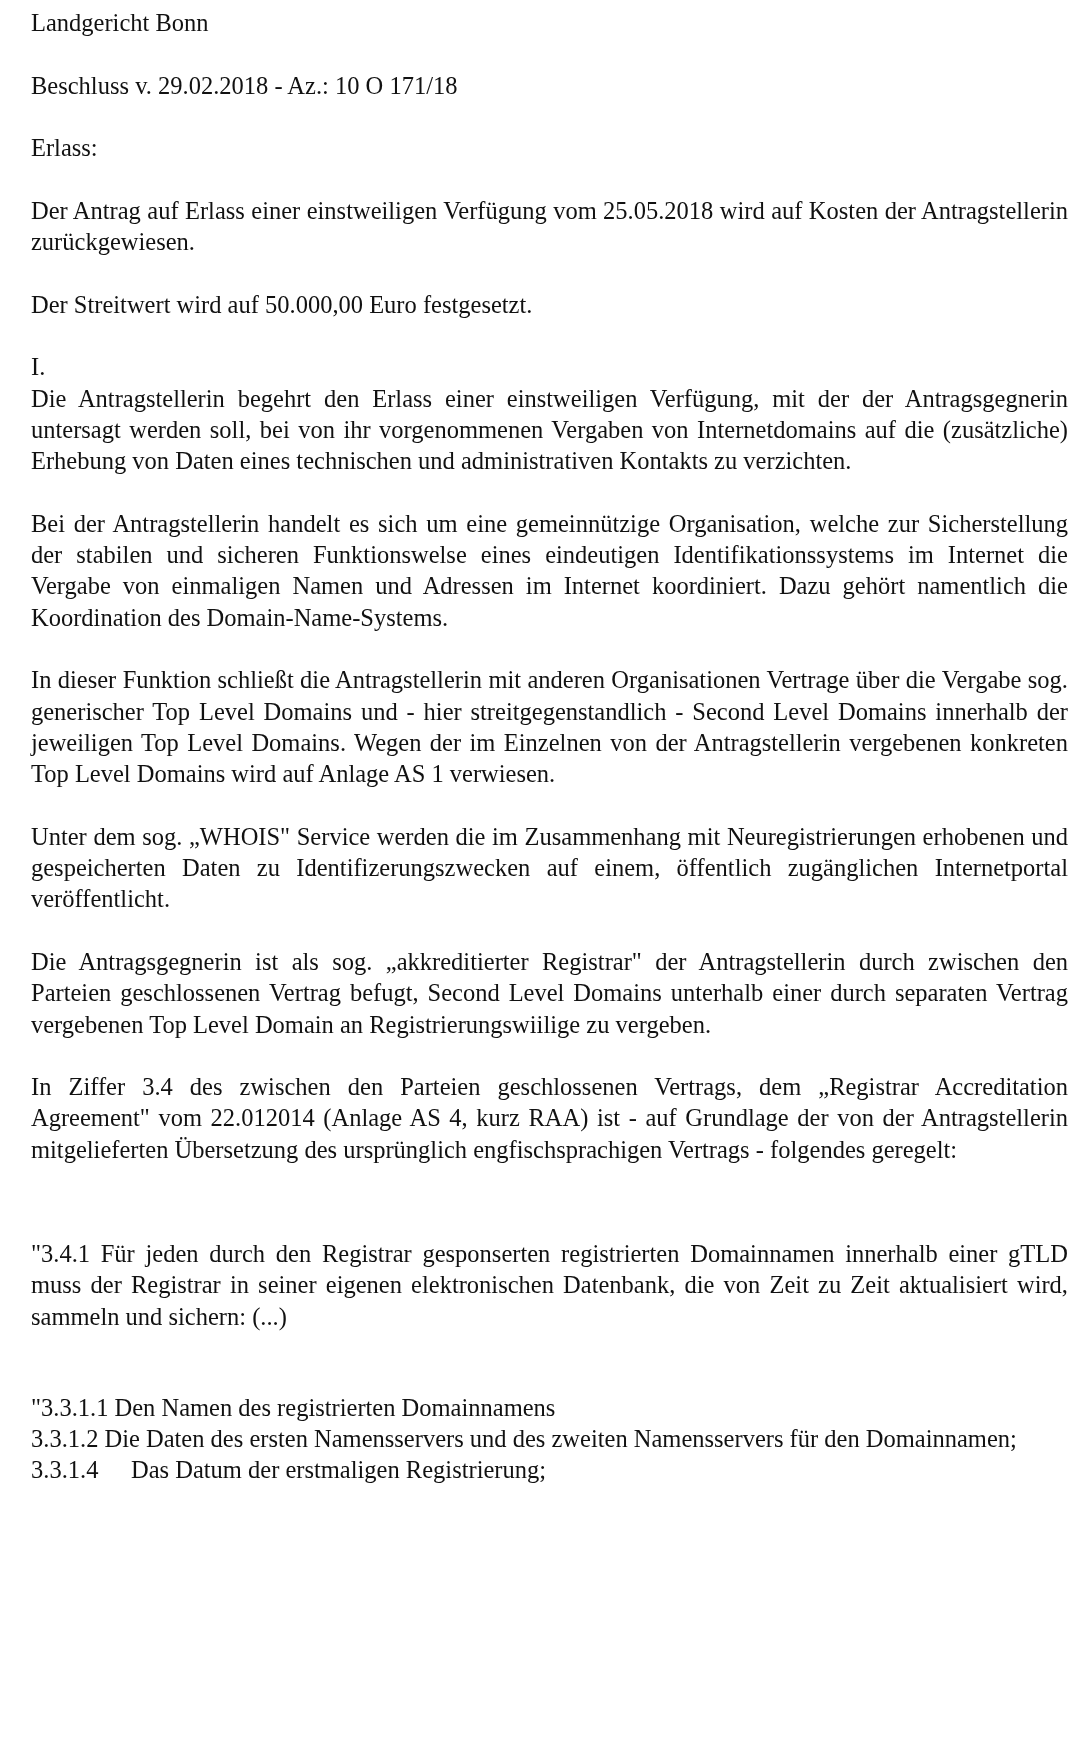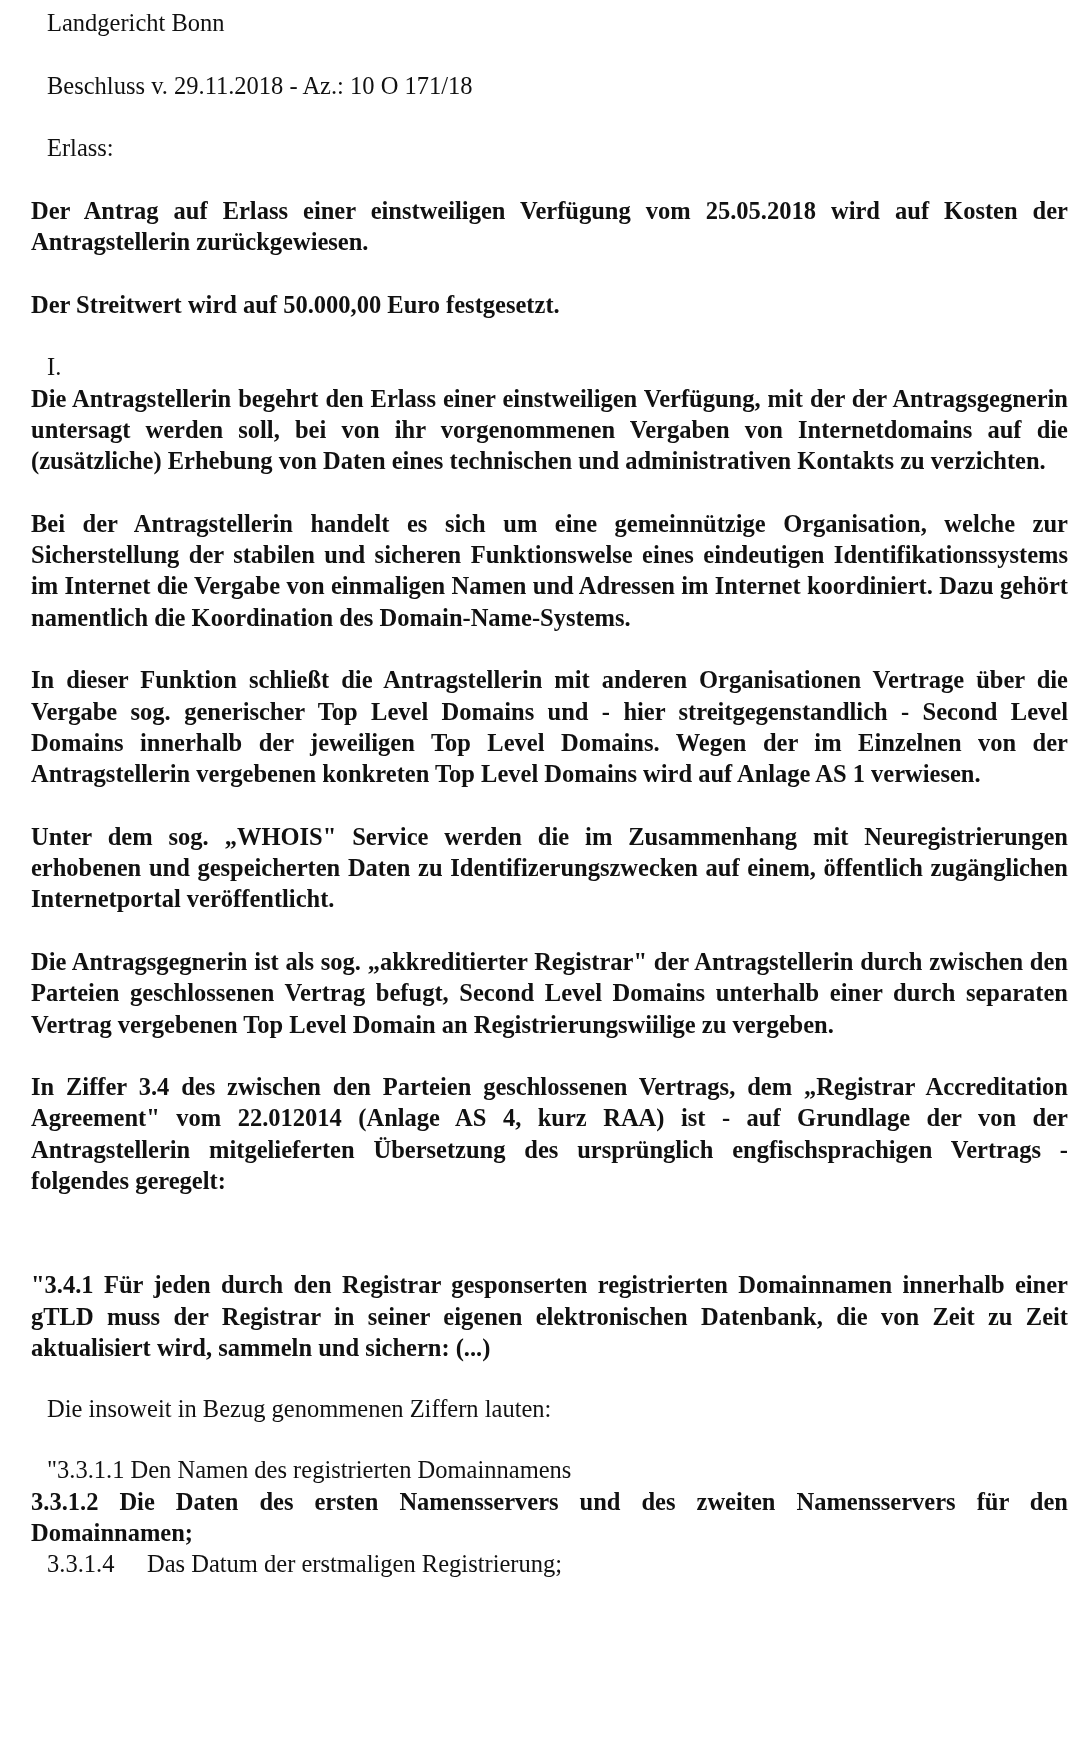--- a/index.html
+++ b/index.html
@@ -12,43 +12,42 @@
   .page {
     position: absolute;
     left: 31px;
     top: 7px;
     width: 1037px;
     font-family: "Liberation Serif", "DejaVu Serif", serif;
     font-size: 24.5px;
     line-height: 31.3px;
     color: #111111;
   }
-  .line { display: block; white-space: nowrap; margin-left: 16px; }
+  .line { display: block; white-space: nowrap; }
   .para {
     display: block;
     text-align: justify;
     text-align-last: left;
     margin: 0;
-    font-weight: bold;
   }
   .blank { display: block; height: 31.3px; }
   .blank2 { display: block; height: 73px; }
   .blank-sm { display: block; height: 30px; }
   .num { display: inline-block; width: 100px; }
   .num-wide { display: inline-block; width: 110px; }
 </style>
 </head>
 <body>
 
 <div class="page">
 
   <span class="line">Landgericht Bonn</span>
   <span class="blank"></span>
 
-  <span class="line">Beschluss v. 29.11.2018 - Az.: 10 O 171/18</span>
+  <span class="line">Beschluss v. 29.02.2018 - Az.: 10 O 171/18</span>
   <span class="blank"></span>
 
   <span class="line">Erlass:</span>
   <span class="blank"></span>
 
   <p class="para">Der Antrag auf Erlass einer einstweiligen Verfügung vom 25.05.2018 wird auf Kosten der Antragstellerin zurückgewiesen.</p>
   <span class="blank"></span>
 
   <p class="para">Der Streitwert wird auf 50.000,00 Euro festgesetzt.</p>
   <span class="blank"></span>
@@ -68,20 +67,19 @@
 
   <p class="para">Die Antragsgegnerin ist als sog. „akkreditierter Registrar" der Antragstellerin durch zwischen den Parteien geschlossenen Vertrag befugt, Second Level Domains unterhalb einer durch separaten Vertrag vergebenen Top Level Domain an Registrierungswiilige zu vergeben.</p>
   <span class="blank"></span>
 
   <p class="para">In Ziffer 3.4 des zwischen den Parteien geschlossenen Vertrags, dem „Registrar Accreditation Agreement" vom 22.012014 (Anlage AS 4, kurz RAA) ist - auf Grundlage der von der Antragstellerin mitgelieferten Übersetzung des ursprünglich engfischsprachigen Vertrags - folgendes geregelt:</p>
   <span class="blank2"></span>
 
   <p class="para">"3.4.1 Für jeden durch den Registrar gesponserten registrierten Domainnamen innerhalb einer gTLD muss der Registrar in seiner eigenen elektronischen Datenbank, die von Zeit zu Zeit aktualisiert wird, sammeln und sichern: (...)</p>
   <span class="blank-sm"></span>
 
-  <span class="line">Die insoweit in Bezug genommenen Ziffern lauten:</span>
   <span class="blank-sm"></span>
 
   <span class="line"><span>"3.3.1.1</span> <span>Den Namen des registrierten Domainnamens</span></span>
   <p class="para"><span>3.3.1.2</span> <span>Die Daten des ersten Namensservers und des zweiten Namensservers für den Domainnamen;</span></p>
   <span class="line"><span class="num">3.3.1.4</span><span>Das Datum der erstmaligen Registrierung;</span></span>
 
 </div>
 
 </body></html>

